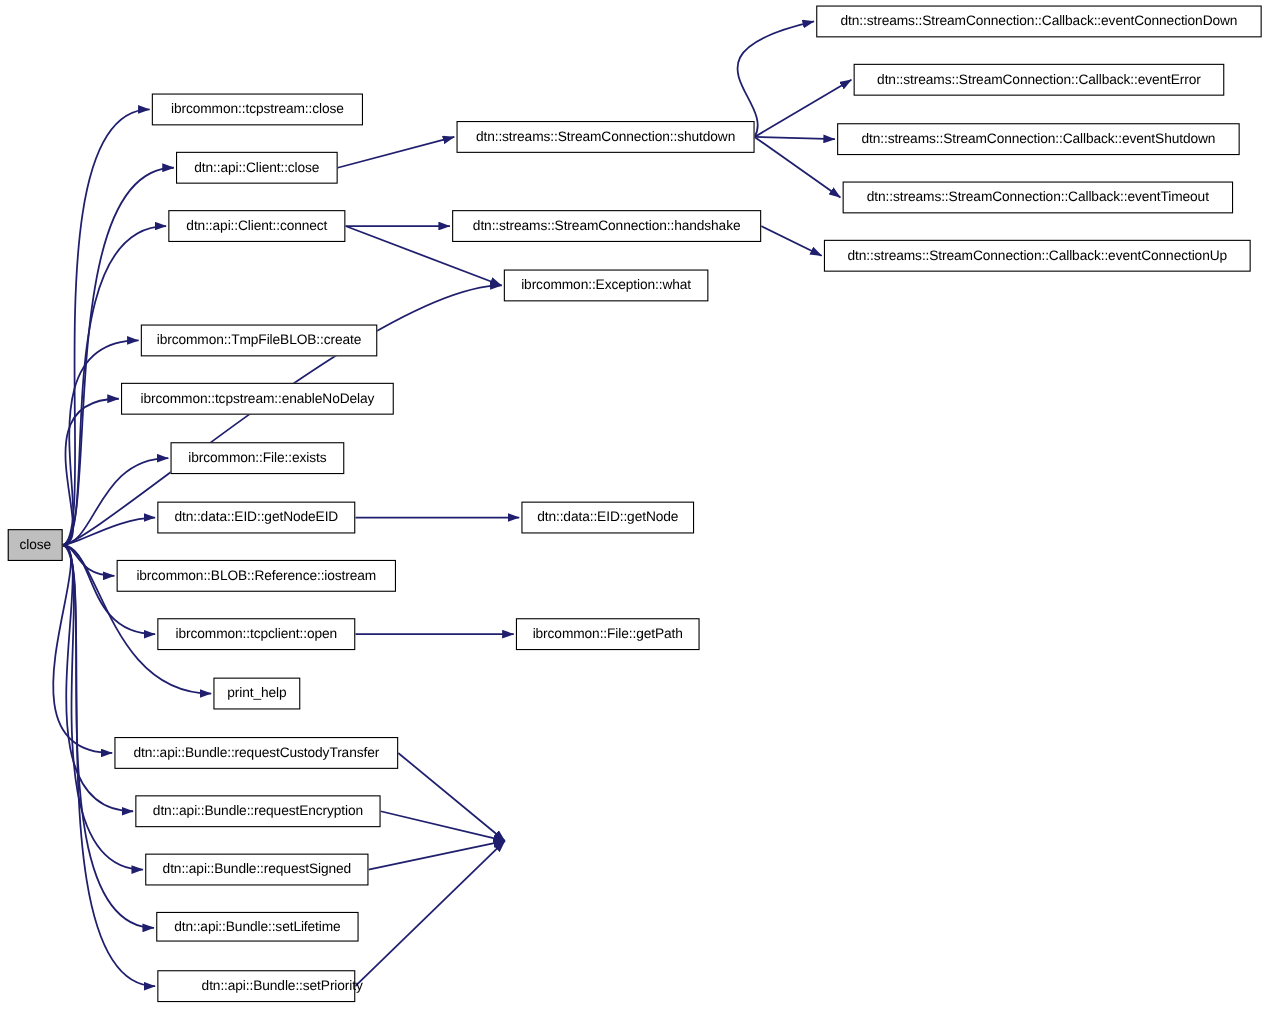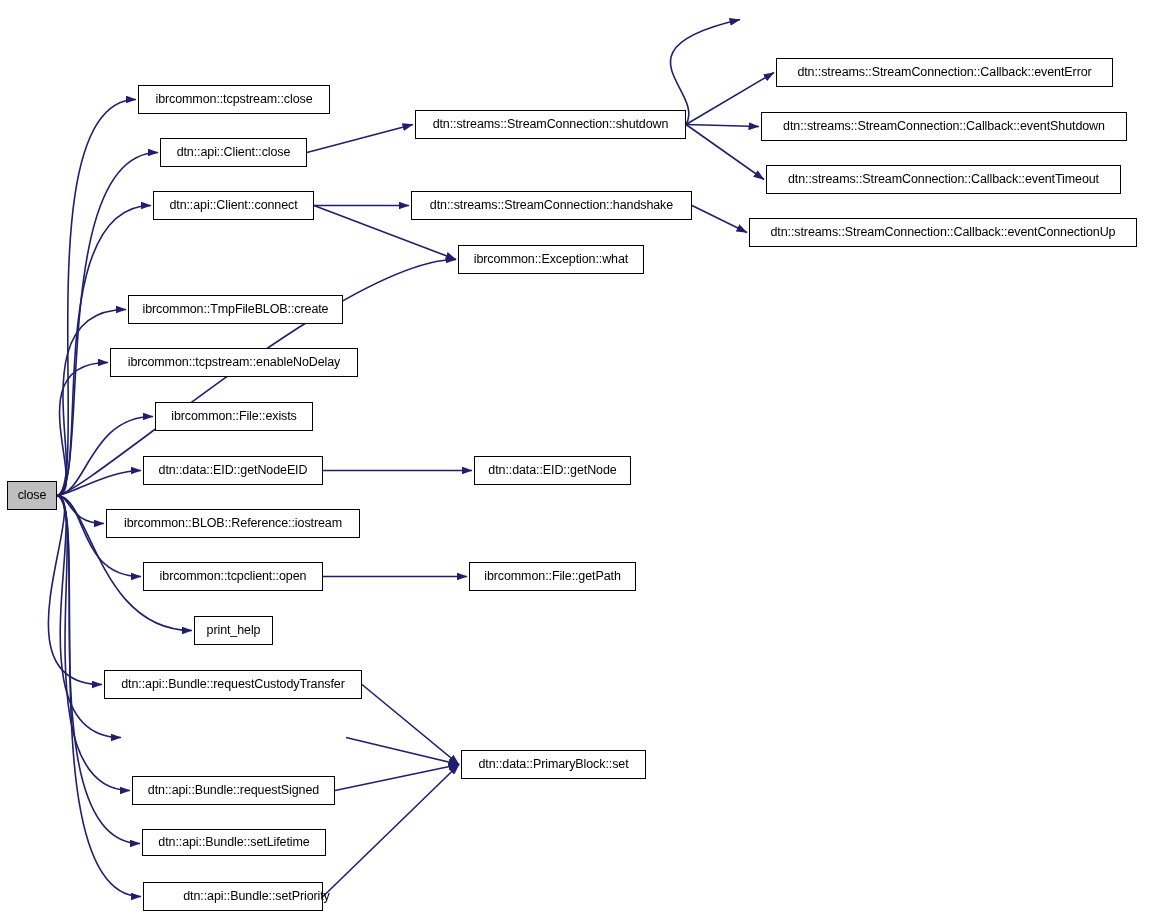--- a/index.html
+++ b/index.html
@@ -68,20 +68,23 @@
     </div>
     <div class="node" style="left: 415px; top: 110px; width: 271px; height: 29px;">
       <span class="lbl">dtn::streams::StreamConnection::shutdown</span>
     </div>
     <div class="node" style="left: 411px; top: 191px; width: 281px; height: 29px;">
       <span class="lbl">dtn::streams::StreamConnection::handshake</span>
     </div>
     <div class="node" style="left: 458px; top: 245px; width: 186px; height: 29px;">
       <span class="lbl">ibrcommon::Exception::what</span>
     </div>
+    <div class="node" style="left: 742px; top: 5px; width: 405px; height: 29px;">
+      <span class="lbl">dtn::streams::StreamConnection::Callback::eventConnectionDown</span>
+    </div>
     <div class="node" style="left: 776px; top: 58px; width: 337px; height: 29px;">
       <span class="lbl">dtn::streams::StreamConnection::Callback::eventError</span>
     </div>
     <div class="node" style="left: 761px; top: 112px; width: 366px; height: 29px;">
       <span class="lbl">dtn::streams::StreamConnection::Callback::eventShutdown</span>
     </div>
     <div class="node" style="left: 766px; top: 165px; width: 355px; height: 29px;">
       <span class="lbl">dtn::streams::StreamConnection::Callback::eventTimeout</span>
     </div>
     <div class="node" style="left: 749px; top: 218px; width: 388px; height: 29px;">
@@ -104,31 +107,31 @@
     </div>
     <div class="node" style="left: 143px; top: 562px; width: 180px; height: 29px;">
       <span class="lbl">ibrcommon::tcpclient::open</span>
     </div>
     <div class="node" style="left: 194px; top: 616px; width: 79px; height: 29px;">
       <span class="lbl">print_help</span>
     </div>
     <div class="node" style="left: 104px; top: 670px; width: 258px; height: 29px;">
       <span class="lbl">dtn::api::Bundle::requestCustodyTransfer</span>
     </div>
+    <div class="node" style="left: 123px; top: 723px; width: 223px; height: 29px;">
+      <span class="lbl">dtn::api::Bundle::requestEncryption</span>
+    </div>
     <div class="node" style="left: 132px; top: 776px; width: 203px; height: 29px;">
       <span class="lbl">dtn::api::Bundle::requestSigned</span>
     </div>
     <div class="node" style="left: 142px; top: 829px; width: 184px; height: 27px;">
       <span class="lbl">dtn::api::Bundle::setLifetime</span>
     </div>
     <div class="node" style="left: 143px; top: 882px; width: 180px; height: 29px; padding-left: 47px;">
       <span class="lbl">dtn::api::Bundle::setPriority</span>
     </div>
     <div class="node" style="left: 474px; top: 456px; width: 157px; height: 29px;">
       <span class="lbl">dtn::data::EID::getNode</span>
     </div>
     <div class="node" style="left: 469px; top: 562px; width: 167px; height: 29px;">
       <span class="lbl">ibrcommon::File::getPath</span>
     </div>
-    <div class="node" style="left: 461px; top: 750px; width: 185px; height: 29px;">
-      <span class="lbl">dtn::data::PrimaryBlock::set</span>
-    </div>
   </div>
 
 </body></html>

